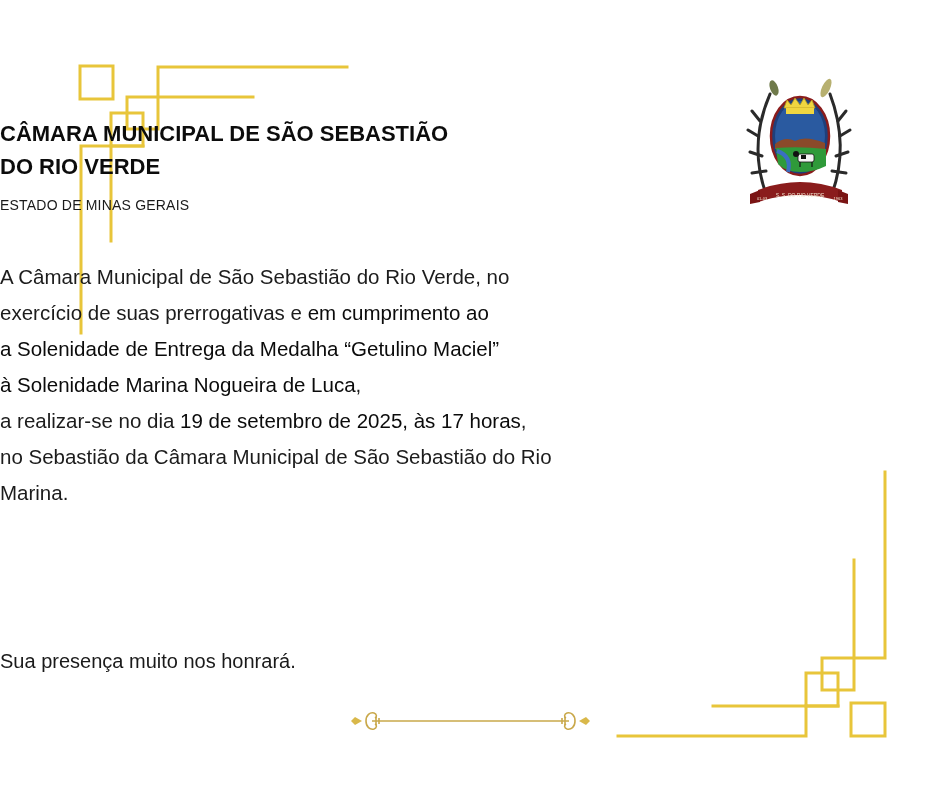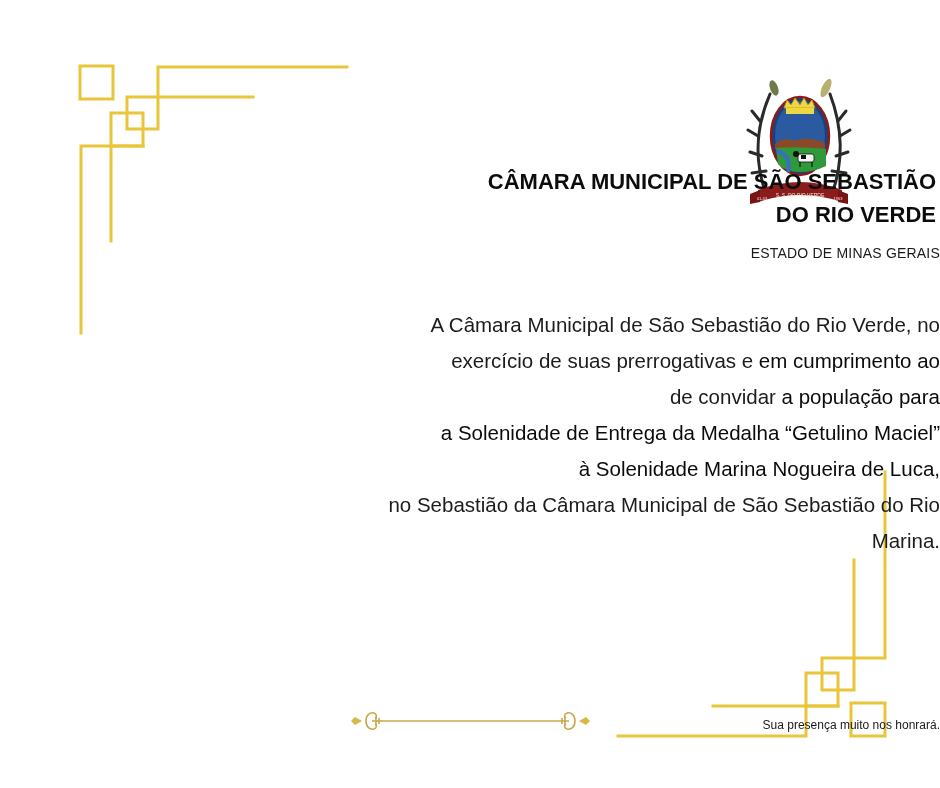--- a/index.html
+++ b/index.html
@@ -1,26 +1,26 @@
 <!DOCTYPE html>
 <html><head>
 <meta charset="utf-8">
 <style>
   html, body { margin: 0; padding: 0; background: #ffffff; }
   body { width: 940px; height: 788px; position: relative; overflow: hidden;
          font-family: "Liberation Sans", "DejaVu Sans", sans-serif; color: #111; }
   .deco { position: absolute; left: 0; top: 0; }
-  .center { position: absolute; left: 0; width: 940px; text-align: right; margin-top: 48px; }
+  .center { position: absolute; left: 0; width: 940px; text-align: left; }
   .title { font-weight: bold; font-size: 22px; letter-spacing: 0px; line-height: 33px; color: #0c0c0c; }
   .title-wrap { top: 117px; left: 0; width: 936px; }
   .subtitle { top: 197px; font-size: 14px; letter-spacing: 0.2px; color: #1a1a1a; }
   .body-text { top: 259px; left: 0; width: 940px; font-size: 20.5px; line-height: 36px; color: #1c1c1c; }
   .body-text .line { display: block; white-space: nowrap; }
   .body-text b { font-weight: normal; color: #0b0b0b; }
-  .closing { top: 670px; font-size: 12px; color: #1a1a1a; }
+  .closing { top: 650px; font-size: 20px; color: #1a1a1a; }
   .emblem { position: absolute; left: 744px; top: 76px; width: 110px; height: 132px; }
 </style>
 </head>
 <body>
 
 <svg class="deco" width="940" height="788">
   <g fill="none" stroke="#e8c53a" stroke-width="3" stroke-linecap="square">
 
     <g>
       <rect x="80" y="66" width="33" height="33"></rect>
@@ -94,20 +94,20 @@
 
 <div class="center title-wrap">
   <div class="title">CÂMARA MUNICIPAL DE SÃO SEBASTIÃO</div>
   <div class="title">DO RIO VERDE</div>
 </div>
 <div class="center subtitle">ESTADO DE MINAS GERAIS</div>
 
 <div class="center body-text" id="body-text">
     <span class="line"><span>A Câmara Municipal de São Sebastião do Rio Verde, no</span></span>
     <span class="line"><span>exercício de suas prerrogativas e </span><b>em cumprimento ao</b></span>
-    <span class="line"><span>de convidar </span><b>a população para</b></span>
     <span class="line"><b>a Solenidade de Entrega da Medalha “Getulino Maciel”</b></span>
     <span class="line"><b>à Solenidade Marina Nogueira de Luca</b><span>,</span></span>
+    <span class="line"><span>a realizar-se no dia </span><b>19 de setembro de 2025, às 17 horas</b><span>,</span></span>
     <span class="line"><span>no Sebastião da Câmara Municipal de São Sebastião do Rio</span></span>
     <span class="line"><span>Marina.</span></span>
   </div>
 
 <div class="center closing">Sua presença muito nos honrará.</div>
 
 </body></html>

